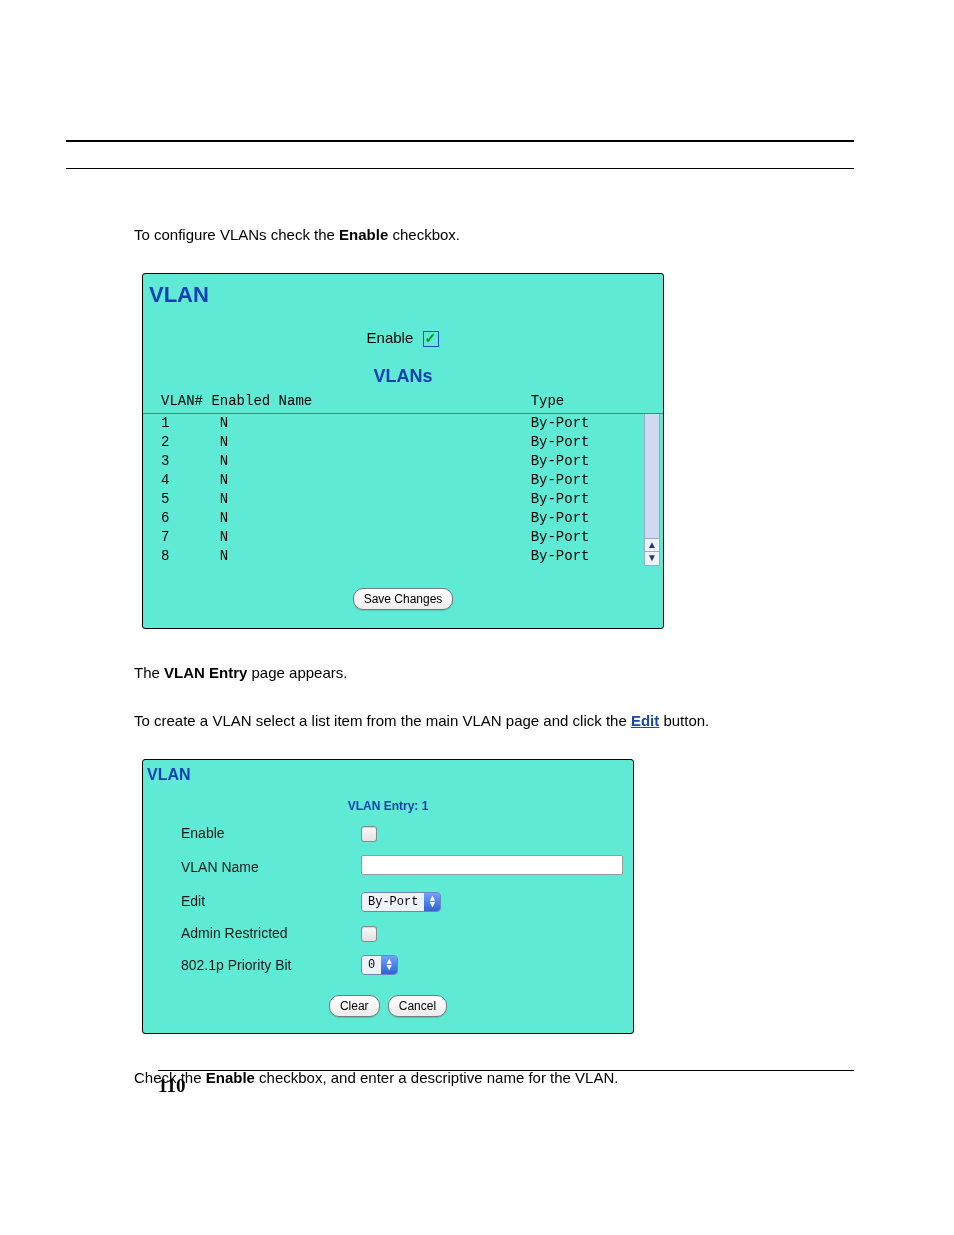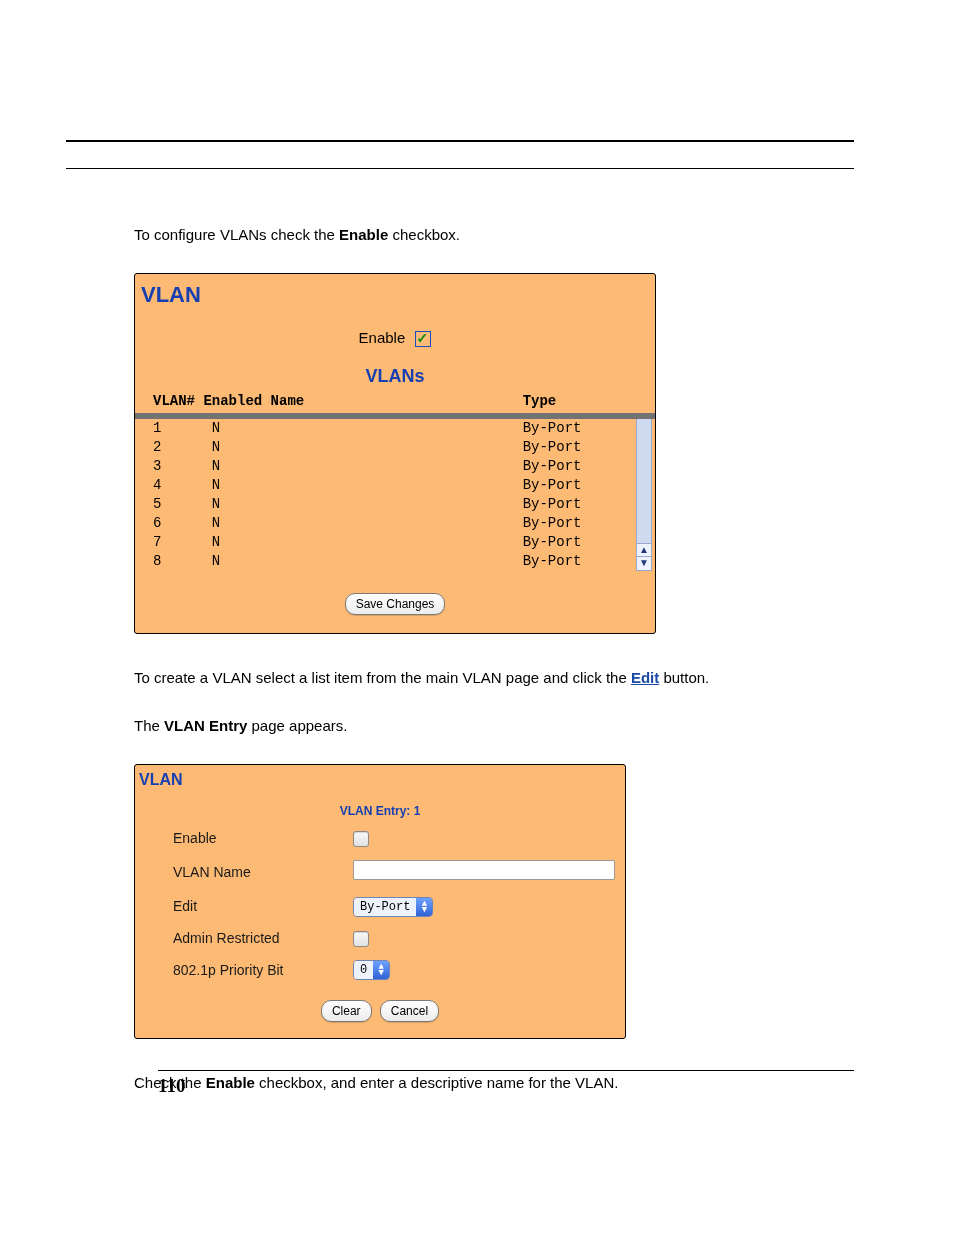--- a/index.html
+++ b/index.html
@@ -31,23 +31,24 @@
   }
   .para {
     margin: 0 0 28px 0;
   }
   .bold { font-weight: bold; }
 
   
   .panel {
     border: 1px solid #000;
     border-radius: 3px;
-    background: #fdba74;
+    background: #5eead4;
     margin-bottom: 34px;
     position: relative;
+    margin-left: 8px;
   }
   .panel1 { width: 520px; }
   .panel2 { width: 490px; }
   .panel-title {
     color: #153fb3;
     font-weight: bold;
     font-family: "Trebuchet MS", Arial, sans-serif;
   }
   .p1-title {
     font-size: 22px;
@@ -89,21 +90,21 @@
     font-size: 18px;
     padding: 10px 0 4px 0;
   }
 
   .mono-hdr, .mono-row {
     font-family: "Courier New", monospace;
     font-size: 14px;
     white-space: pre;
     padding: 0 10px 0 18px;
   }
-  .mono-hdr { border-bottom: 6px solid #737373; padding-bottom: 2px; font-weight: bold; }
+  .mono-hdr { border-bottom: 1px solid #737373; padding-bottom: 2px; font-weight: normal; }
   .list-area {
     position: relative;
     padding-right: 20px;
   }
   .scroll-track {
     position: absolute;
     right: 3px; top: 0; bottom: 0;
     width: 14px;
     background: #cfd9f0;
     border-left: 1px solid #9aa9cf;
@@ -246,25 +247,25 @@
         </div>
       </div>
 
 
       <div class="save-row">
         <span class="pill-btn">Save Changes</span>
       </div>
     </div>
 
     <p class="para">
+      <span>The </span><span class="bold">VLAN Entry</span><span> page appears.</span>
+    </p>
+
+    <p class="para">
       <span>To create a VLAN select a list item from the main VLAN page and click the </span><span class="link">Edit</span><span> button.</span>
-    </p>
-
-    <p class="para">
-      <span>The </span><span class="bold">VLAN Entry</span><span> page appears.</span>
     </p>
 
     <div class="panel panel2">
       <div class="panel-title p2-title-small">VLAN</div>
       <div class="subheading" style="font-size:12px;">VLAN Entry: 1</div>
 
       <div class="form-grid">
         <div class="fld-label">Enable</div>
         <div><span class="checkbox"></span></div>
 

